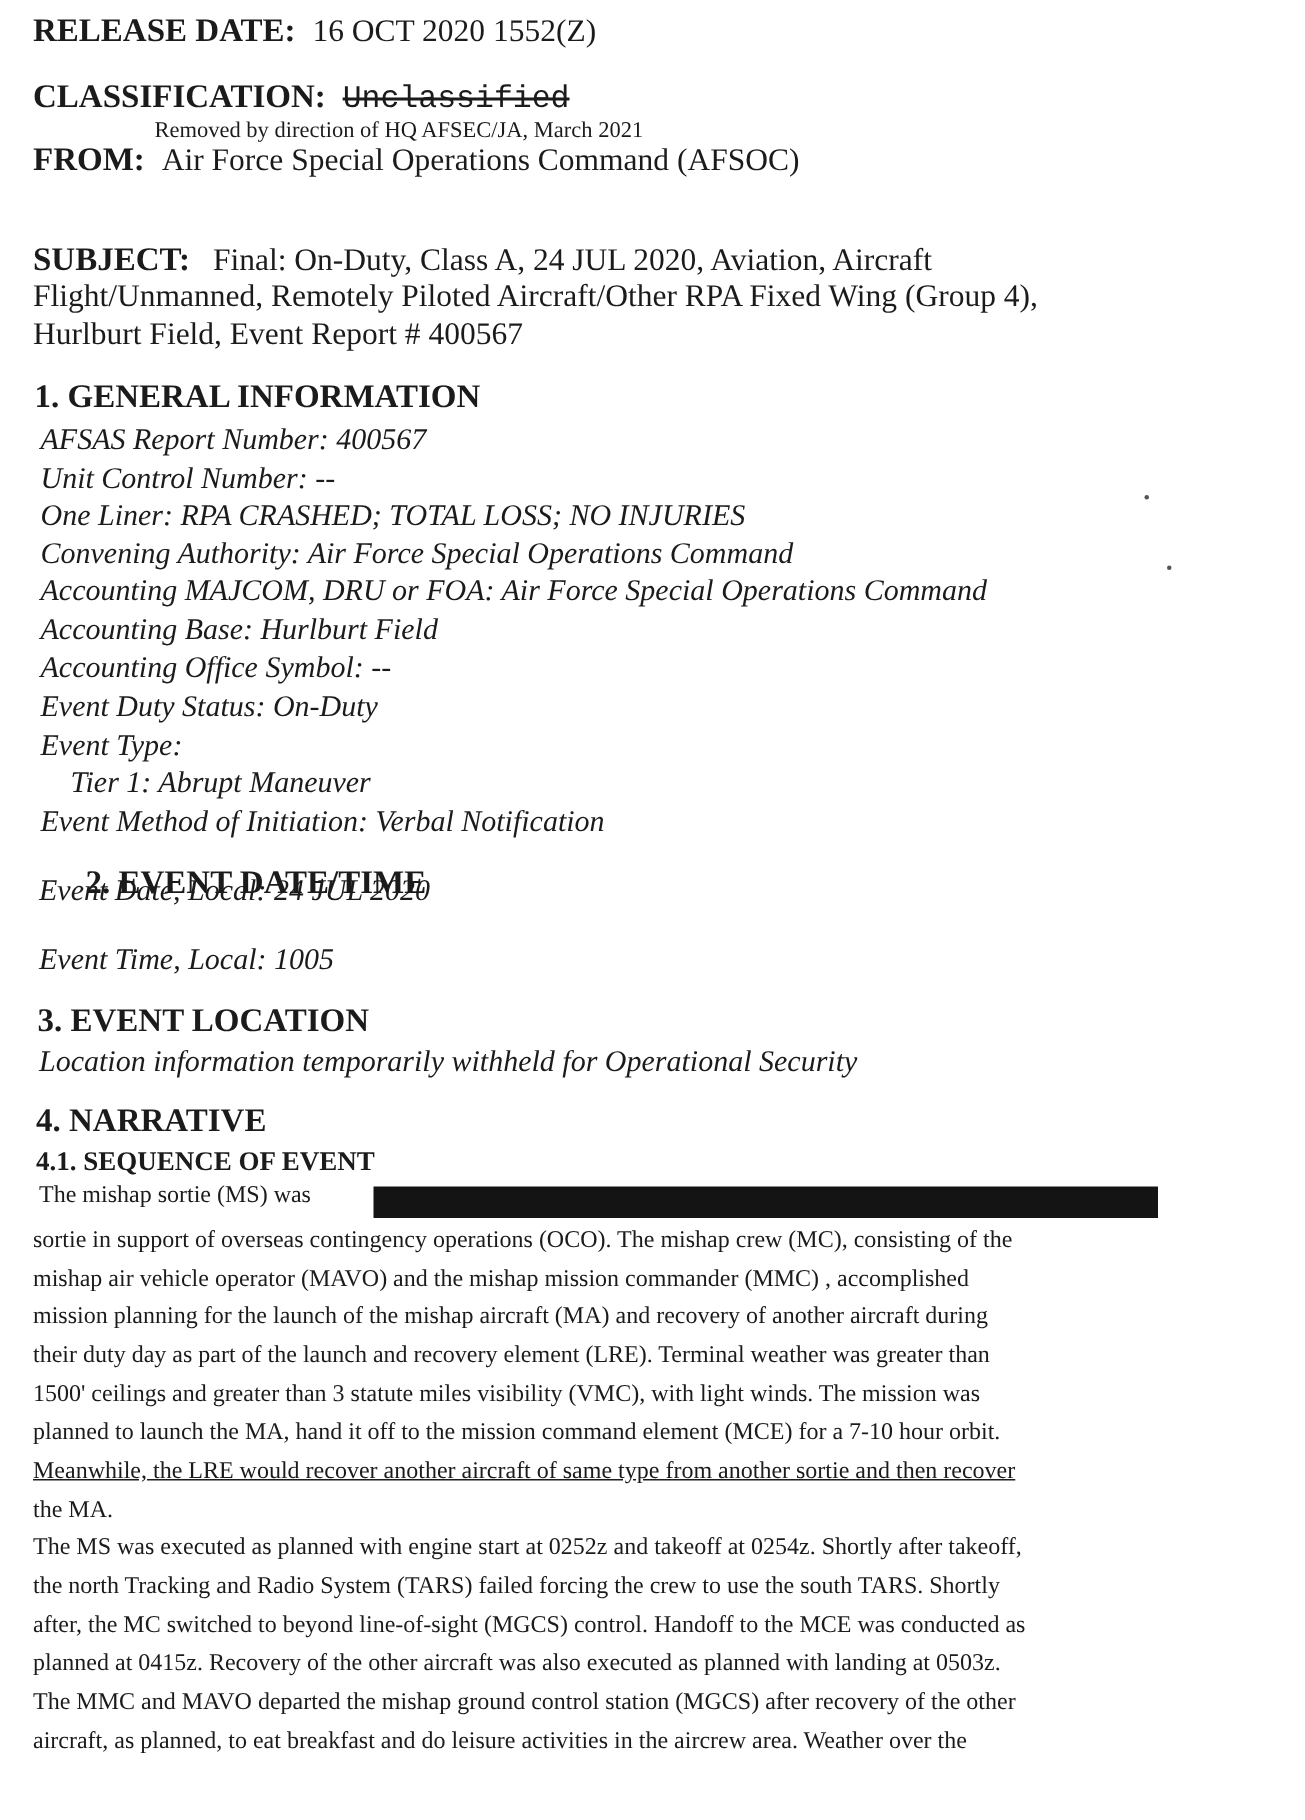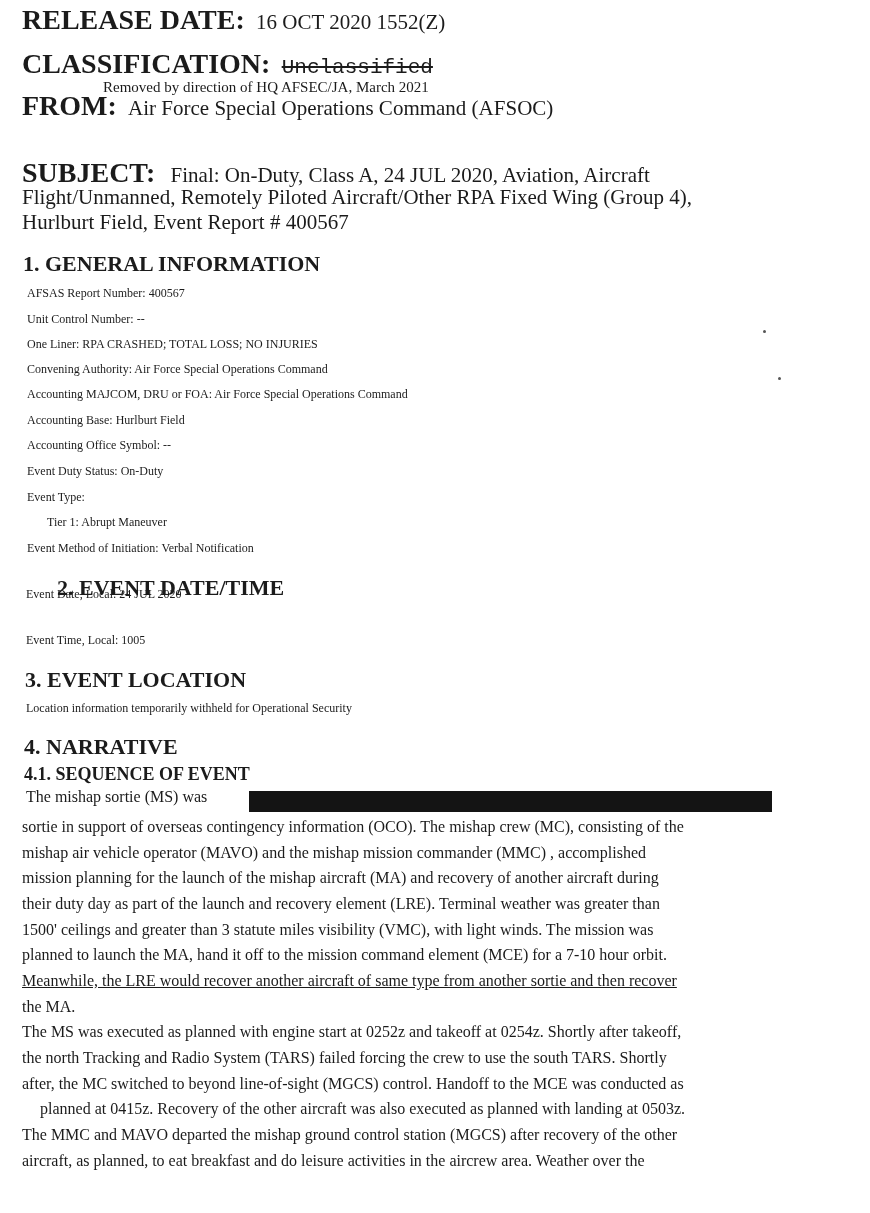--- a/index.html
+++ b/index.html
@@ -1,29 +1,29 @@
 <!DOCTYPE html>
 <html><head>
 <meta charset="utf-8">
 <style>
   html, body { margin: 0; padding: 0; background: #ffffff; }
   body {
     width: 870px; height: 1213px; position: relative; overflow: hidden;
     font-family: "Liberation Serif", "DejaVu Serif", serif; color: #1b1b1b;
   }
   .abs { position: absolute; white-space: nowrap; }
-  .hdr-label { font-weight: bold; font-size: 28px; }
+  .hdr-label { font-weight: bold; font-size: 22px; }
   .hdr-value { font-size: 21px; }
   .hdr-line { font-size: 21px; line-height: 24px; }
   .strike { text-decoration: line-through; text-decoration-thickness: 1.5px; font-family: Liberation Mono, monospace; }
   .note { font-size: 15px; line-height: 16px; }
   .subject-line { font-size: 21px; line-height: 25px; }
   .sec-h { font-weight: bold; font-size: 22px; line-height: 24px; }
   .sub-h { font-weight: bold; font-size: 18px; line-height: 20px; }
-  .item { font-size: 12px; line-height: 20px; }
+  .item { font-size: 20px; line-height: 20px; font-style: italic; }
   .para { font-size: 16px; line-height: 20px; }
   .redact { background: #141414; }
   .speck { width: 3px; height: 3px; background: #555; border-radius: 50%; }
 </style>
 </head>
 <body>
 
 <div class="abs hdr-line" style="left:22px; top:8px;">
   <span class="hdr-label">RELEASE DATE:</span>
   <span class="hdr-value" style="margin-left:6px;">16 OCT 2020 1552(Z)</span>
@@ -70,26 +70,26 @@
 
 <div class="abs sec-h" style="left:25px; top:668px;">3. EVENT LOCATION</div>
 <div class="abs item" style="left:26px; top:698px;">Location information temporarily withheld for Operational Security</div>
 
 <div class="abs sec-h" style="left:24px; top:735px;">4. NARRATIVE</div>
 <div class="abs sub-h" style="left:24px; top:764px;">4.1. SEQUENCE OF EVENT</div>
 
 <div class="abs para" style="left:26px; top:758px;margin-top:29px;">The mishap sortie (MS) was</div>
 <div class="abs redact" style="left:249px; top:791px; width:523px; height:21px;"></div>
 
-<div class="abs para" style="left:22px; top:817px;">sortie in support of overseas contingency information (OCO). The mishap crew (MC), consisting of the</div>
+<div class="abs para" style="left:22px; top:817px;">sortie in support of overseas contingency operations (OCO). The mishap crew (MC), consisting of the</div>
 <div class="abs para" style="left:22px; top:843px;">mishap air vehicle operator (MAVO) and the mishap mission commander (MMC) , accomplished</div>
 <div class="abs para" style="left:22px; top:868px;">mission planning for the launch of the mishap aircraft (MA) and recovery of another aircraft during</div>
 <div class="abs para" style="left:22px; top:894px;">their duty day as part of the launch and recovery element (LRE). Terminal weather was greater than</div>
 <div class="abs para" style="left:22px; top:920px;">1500' ceilings and greater than 3 statute miles visibility (VMC), with light winds. The mission was</div>
 <div class="abs para" style="left:22px; top:945px;">planned to launch the MA, hand it off to the mission command element (MCE) for a 7-10 hour orbit.</div>
 <div class="abs para" style="left:22px; top:971px;text-decoration:underline;">Meanwhile, the LRE would recover another aircraft of same type from another sortie and then recover</div>
 <div class="abs para" style="left:22px; top:997px;">the MA.</div>
 <div class="abs para" style="left:22px; top:1022px;">The MS was executed as planned with engine start at 0252z and takeoff at 0254z. Shortly after takeoff,</div>
 <div class="abs para" style="left:22px; top:1048px;">the north Tracking and Radio System (TARS) failed forcing the crew to use the south TARS. Shortly</div>
 <div class="abs para" style="left:22px; top:1074px;">after, the MC switched to beyond line-of-sight (MGCS) control. Handoff to the MCE was conducted as</div>
-<div class="abs para" style="left:40px; top:1099px;">planned at 0415z. Recovery of the other aircraft was also executed as planned with landing at 0503z.</div>
+<div class="abs para" style="left:22px; top:1099px;">planned at 0415z. Recovery of the other aircraft was also executed as planned with landing at 0503z.</div>
 <div class="abs para" style="left:22px; top:1125px;">The MMC and MAVO departed the mishap ground control station (MGCS) after recovery of the other</div>
 <div class="abs para" style="left:22px; top:1151px;">aircraft, as planned, to eat breakfast and do leisure activities in the aircrew area. Weather over the</div>
 
 </body></html>

